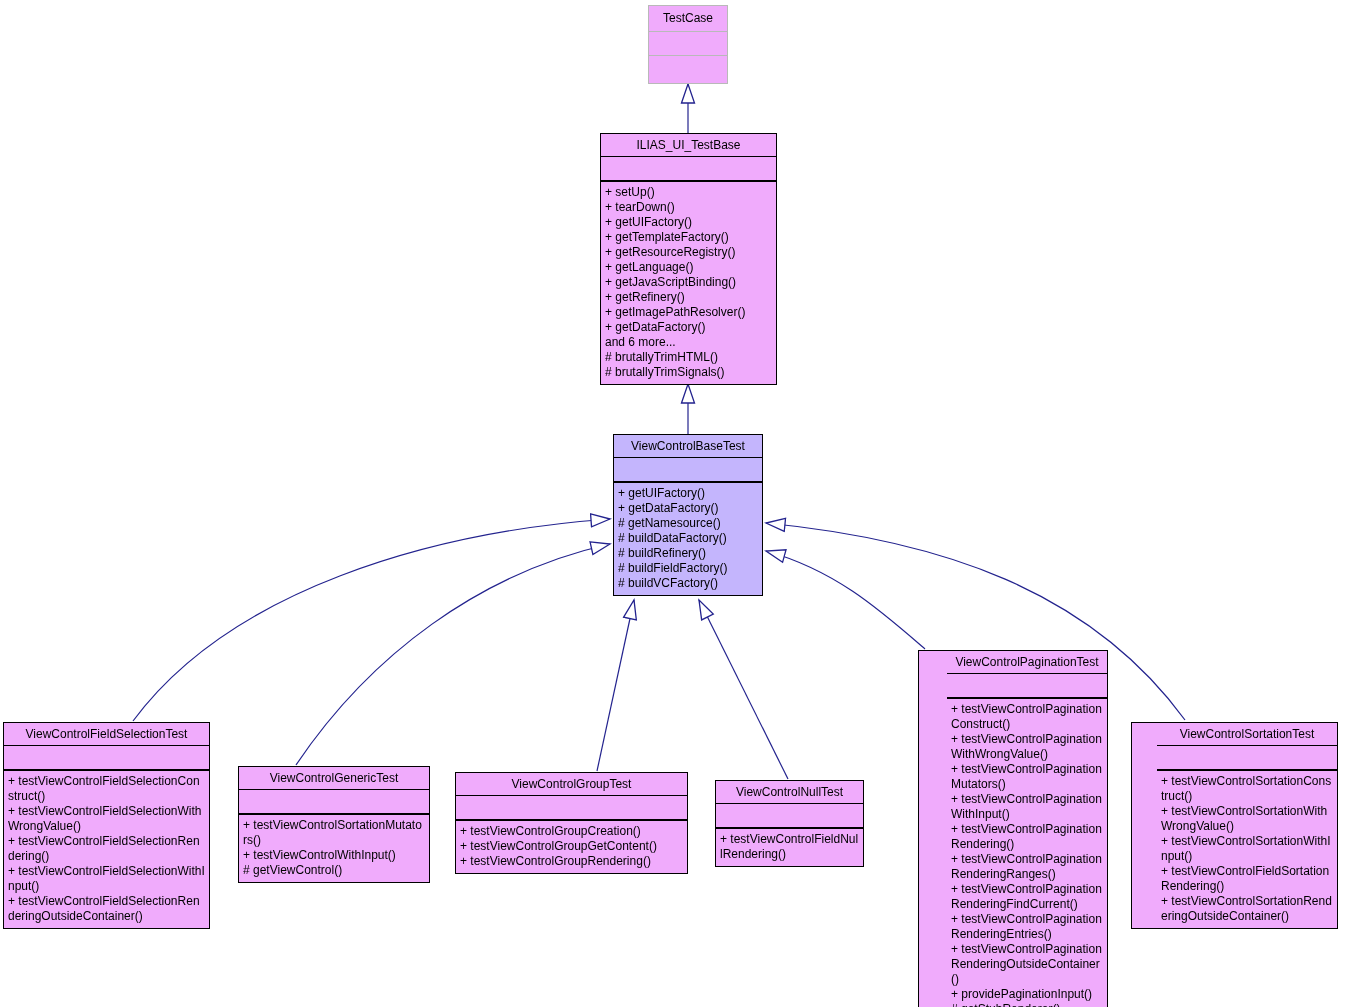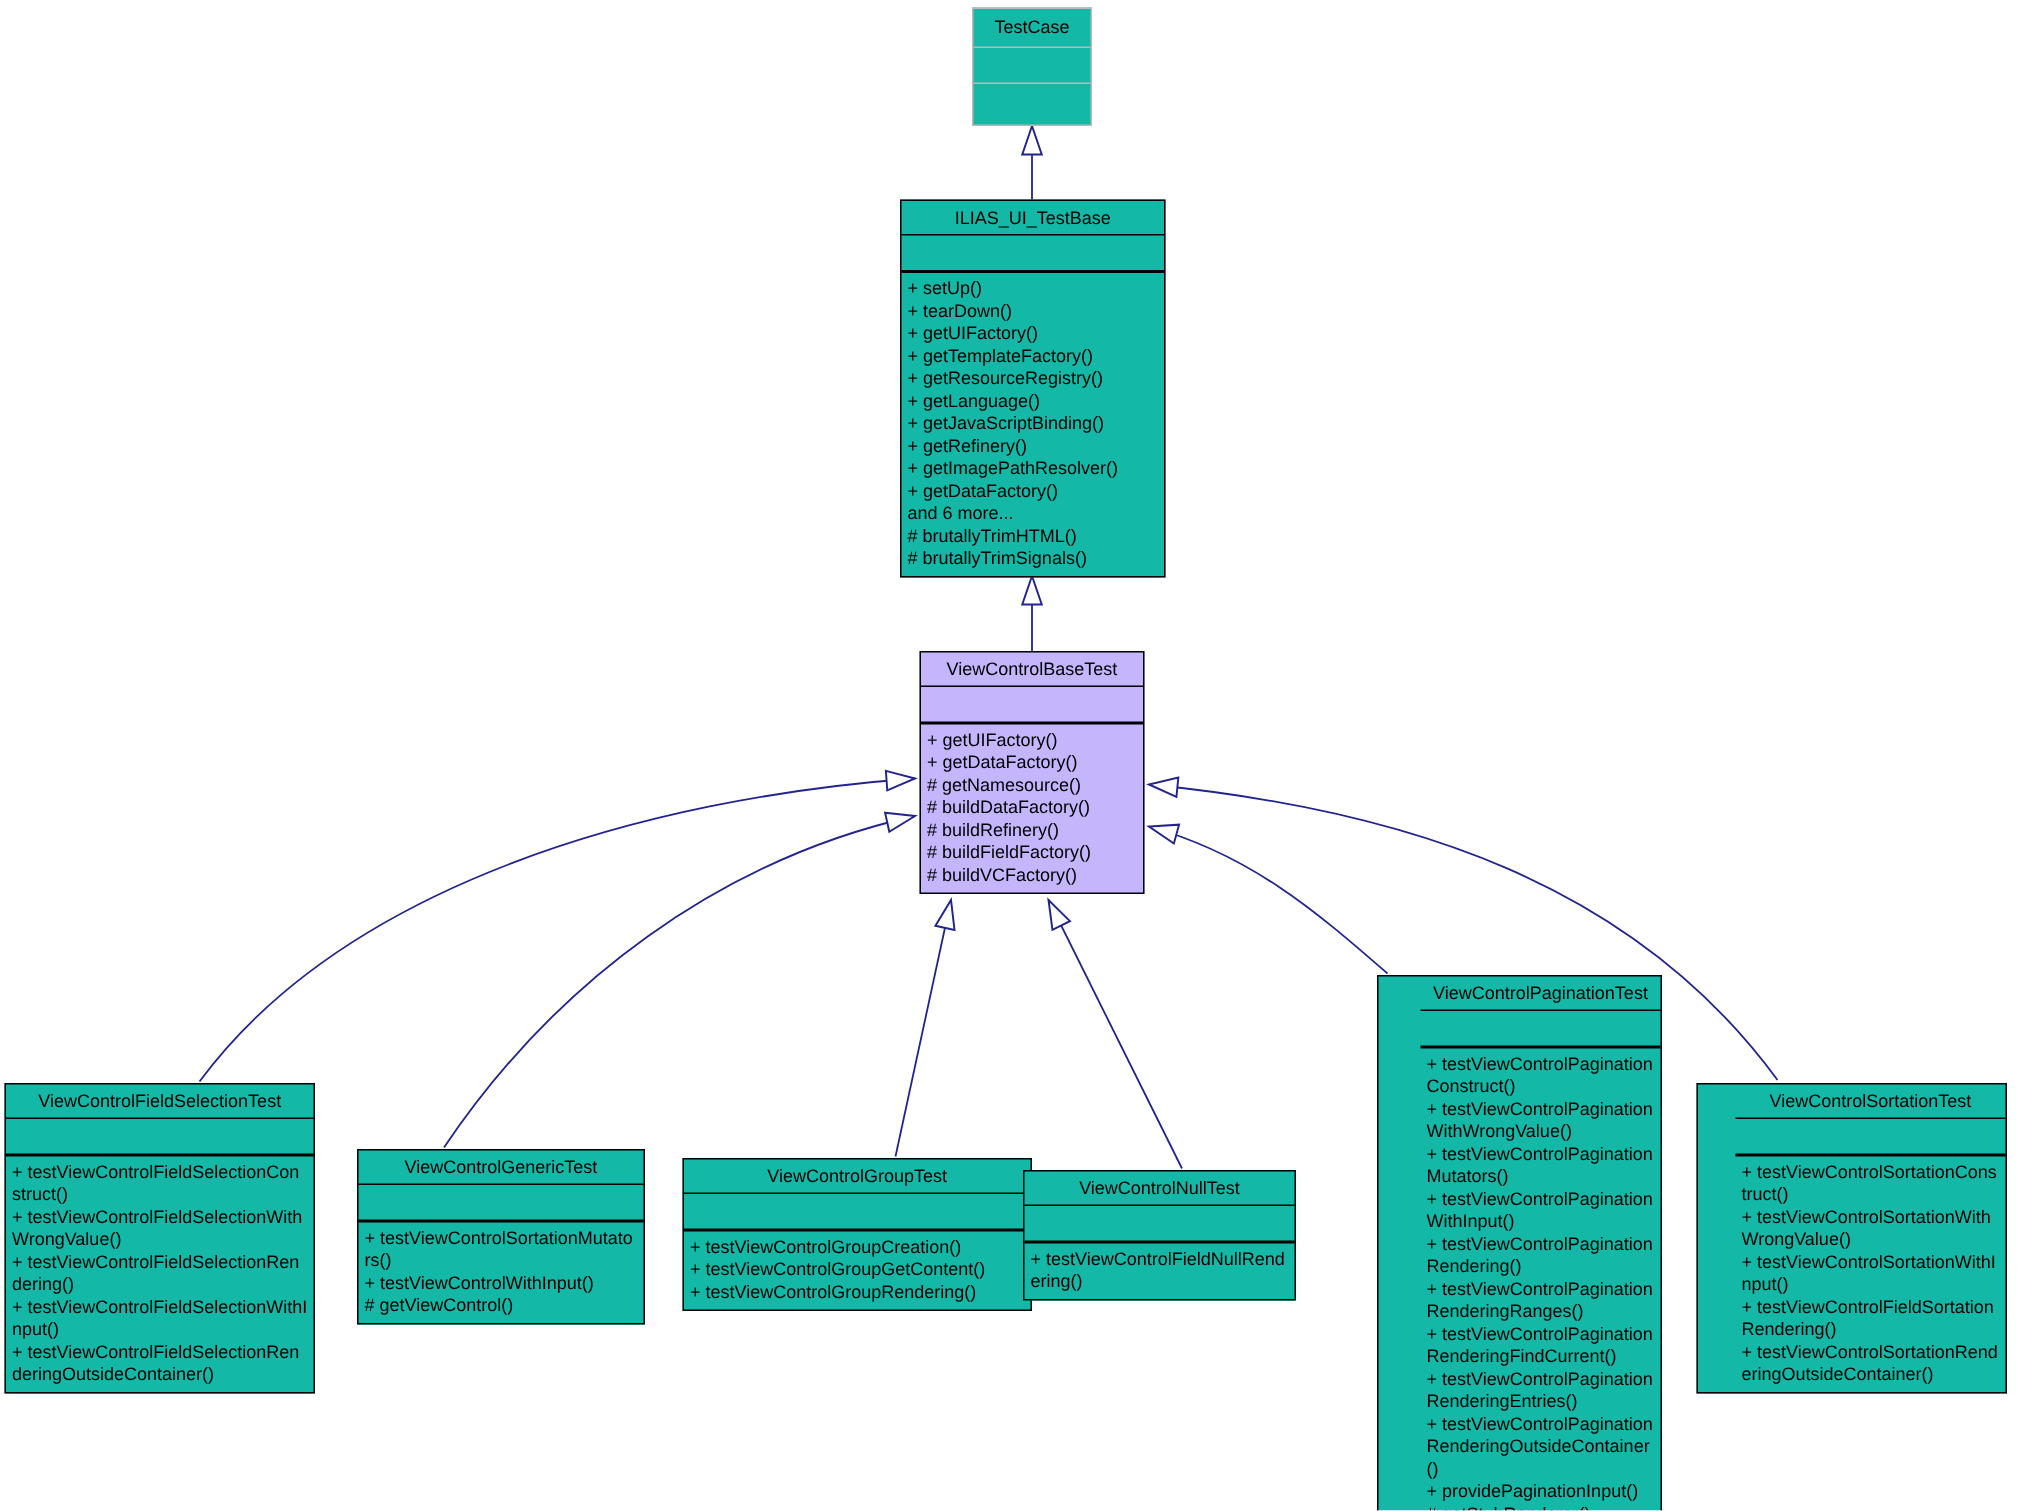--- a/index.html
+++ b/index.html
@@ -17,21 +17,21 @@
   }
   #edges {
     position: absolute;
     left: 0;
     top: 0;
     width: 1345px;
     height: 1007px;
   }
   .uml-box {
     position: absolute;
-    background: #14b8a6;
+    background: #f0abfc;
     border: 1px solid #000000;
     color: #000000;
     font-size: 12px;
     line-height: 15px;
     box-sizing: border-box;
   }
   .uml-title {
     text-align: center;
     height: 22px;
     line-height: 22px;
@@ -161,21 +161,21 @@
   <div class="uml-box" style="left:455px; top:772px; width:233px;">
     <div class="uml-title">ViewControlGroupTest</div>
     <div class="uml-attrs"></div>
     <div class="uml-methods">
         <div class="uml-line">+ testViewControlGroupCreation()</div>
         <div class="uml-line">+ testViewControlGroupGetContent()</div>
         <div class="uml-line">+ testViewControlGroupRendering()</div>
       </div>
   </div>
 
-  <div class="uml-box" style="left:682px; top:780px; width:182px;">
+  <div class="uml-box" style="left:715px; top:780px; width:149px;">
     <div class="uml-title">ViewControlNullTest</div>
     <div class="uml-attrs"></div>
     <div class="uml-methods">
         <div class="uml-line">+ testViewControlFieldNullRendering()</div>
       </div>
   </div>
 
   <div class="uml-box" style="left:918px; top:650px; width:190px;padding-left:28px;">
     <div class="uml-title">ViewControlPaginationTest</div>
     <div class="uml-attrs"></div>

